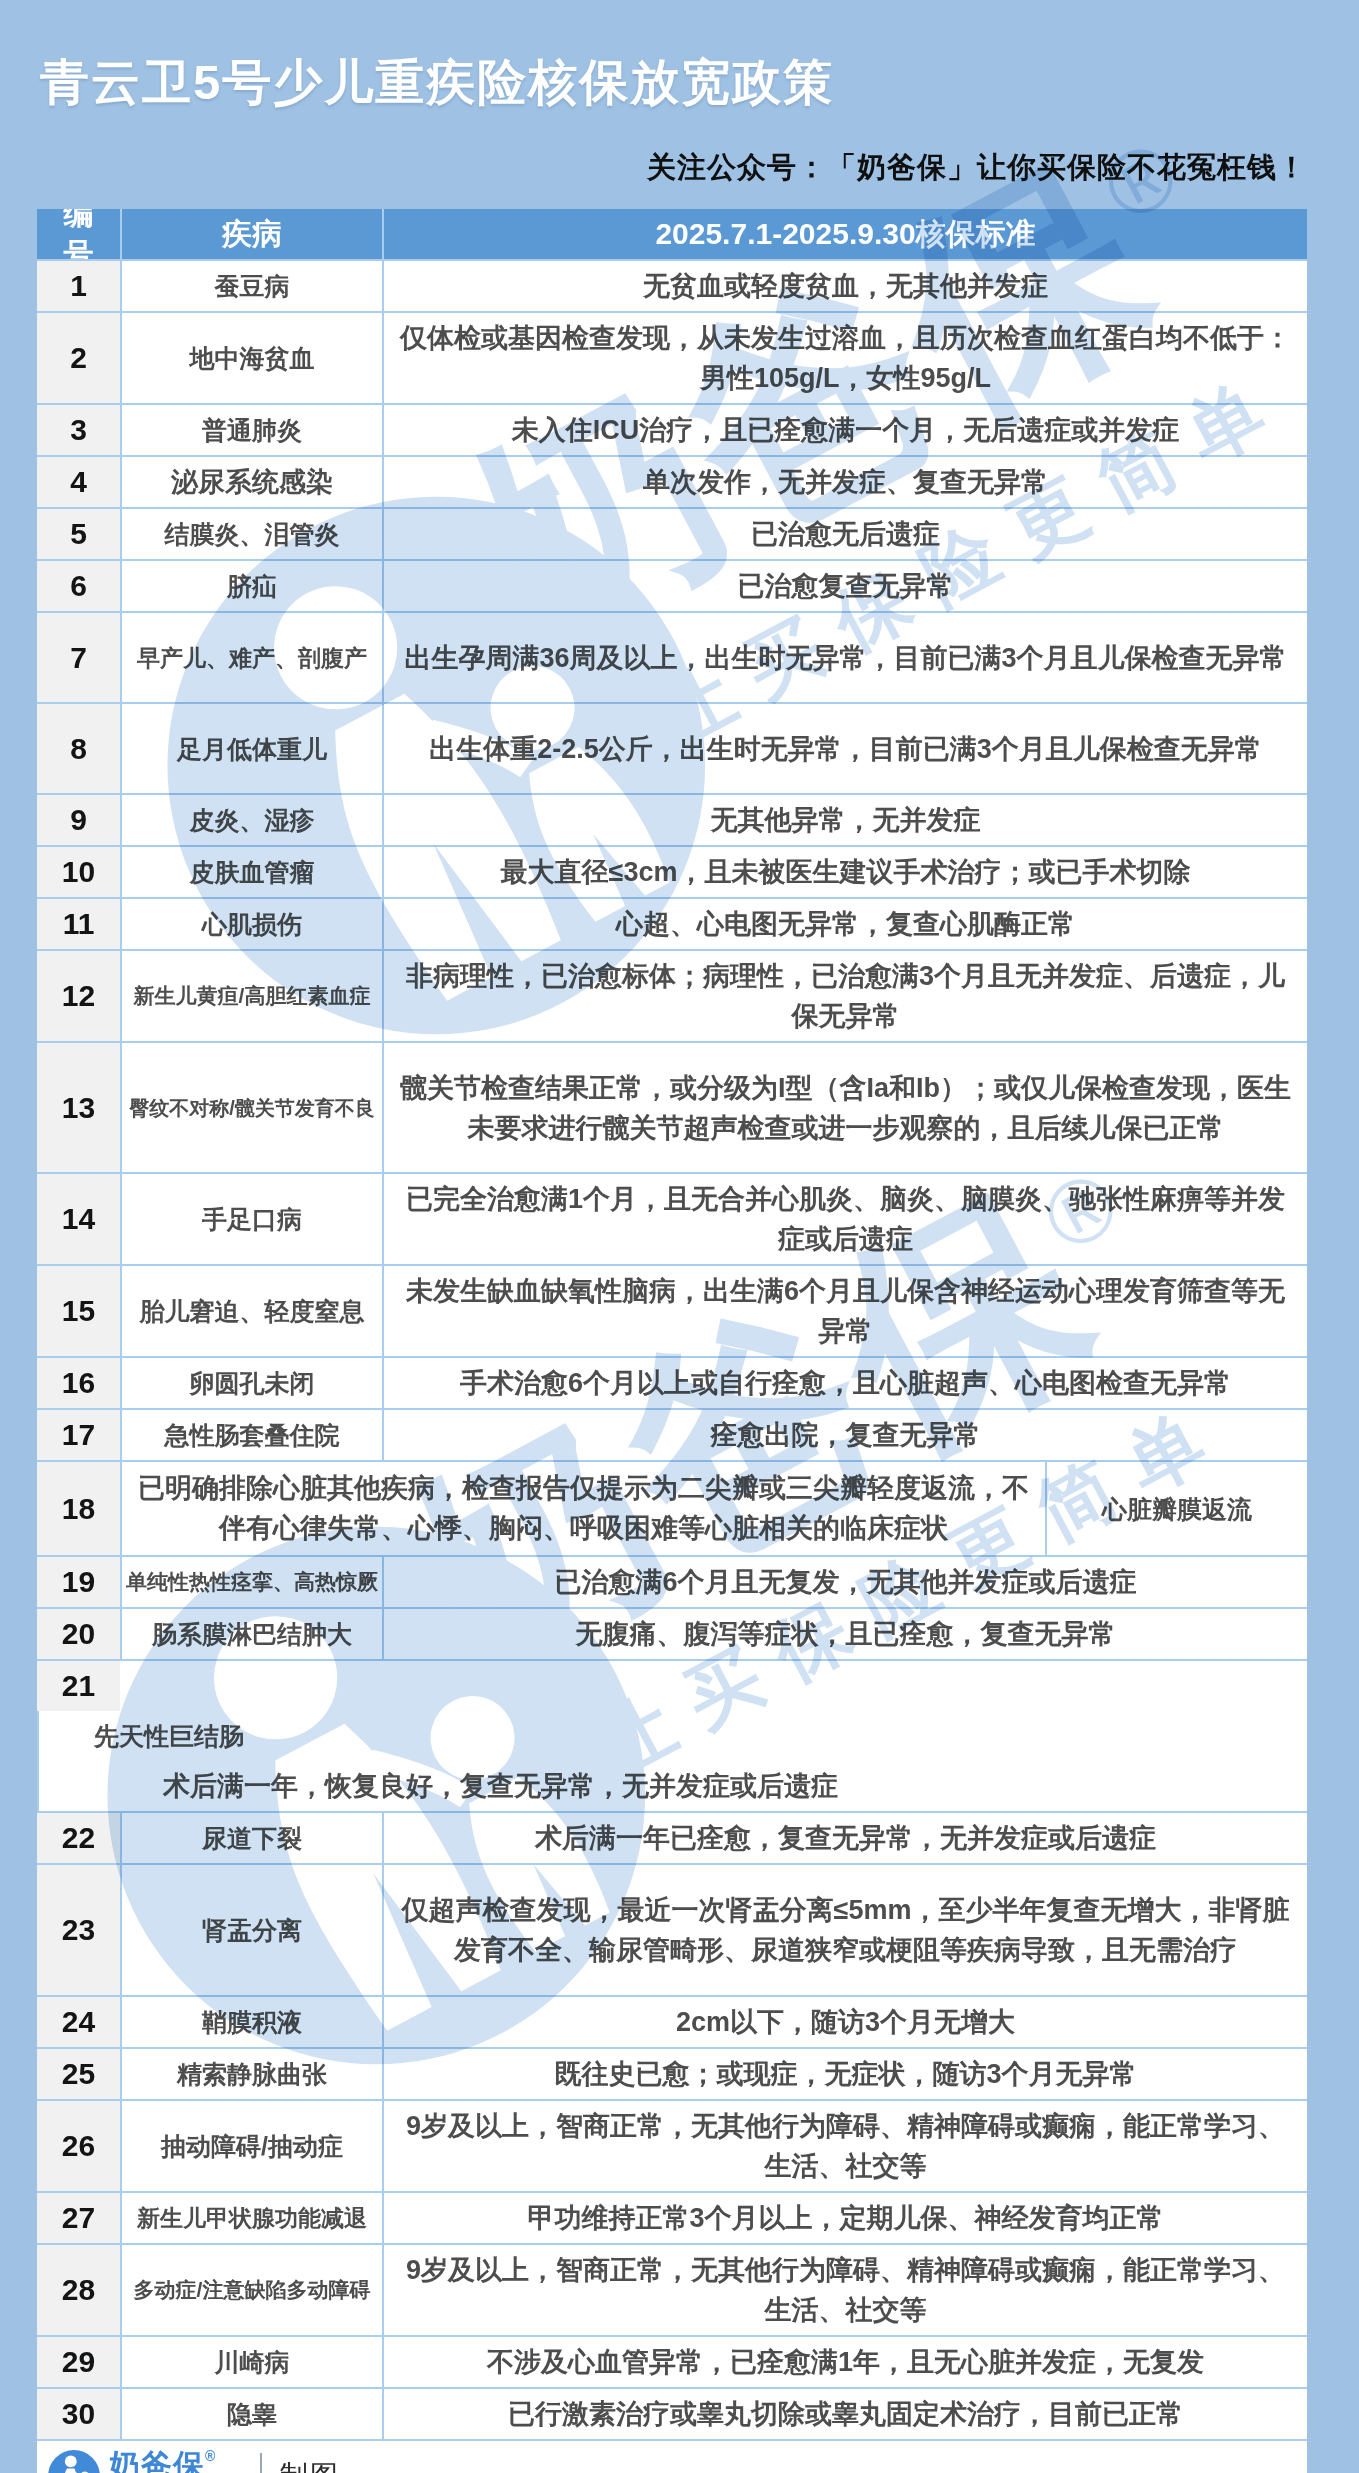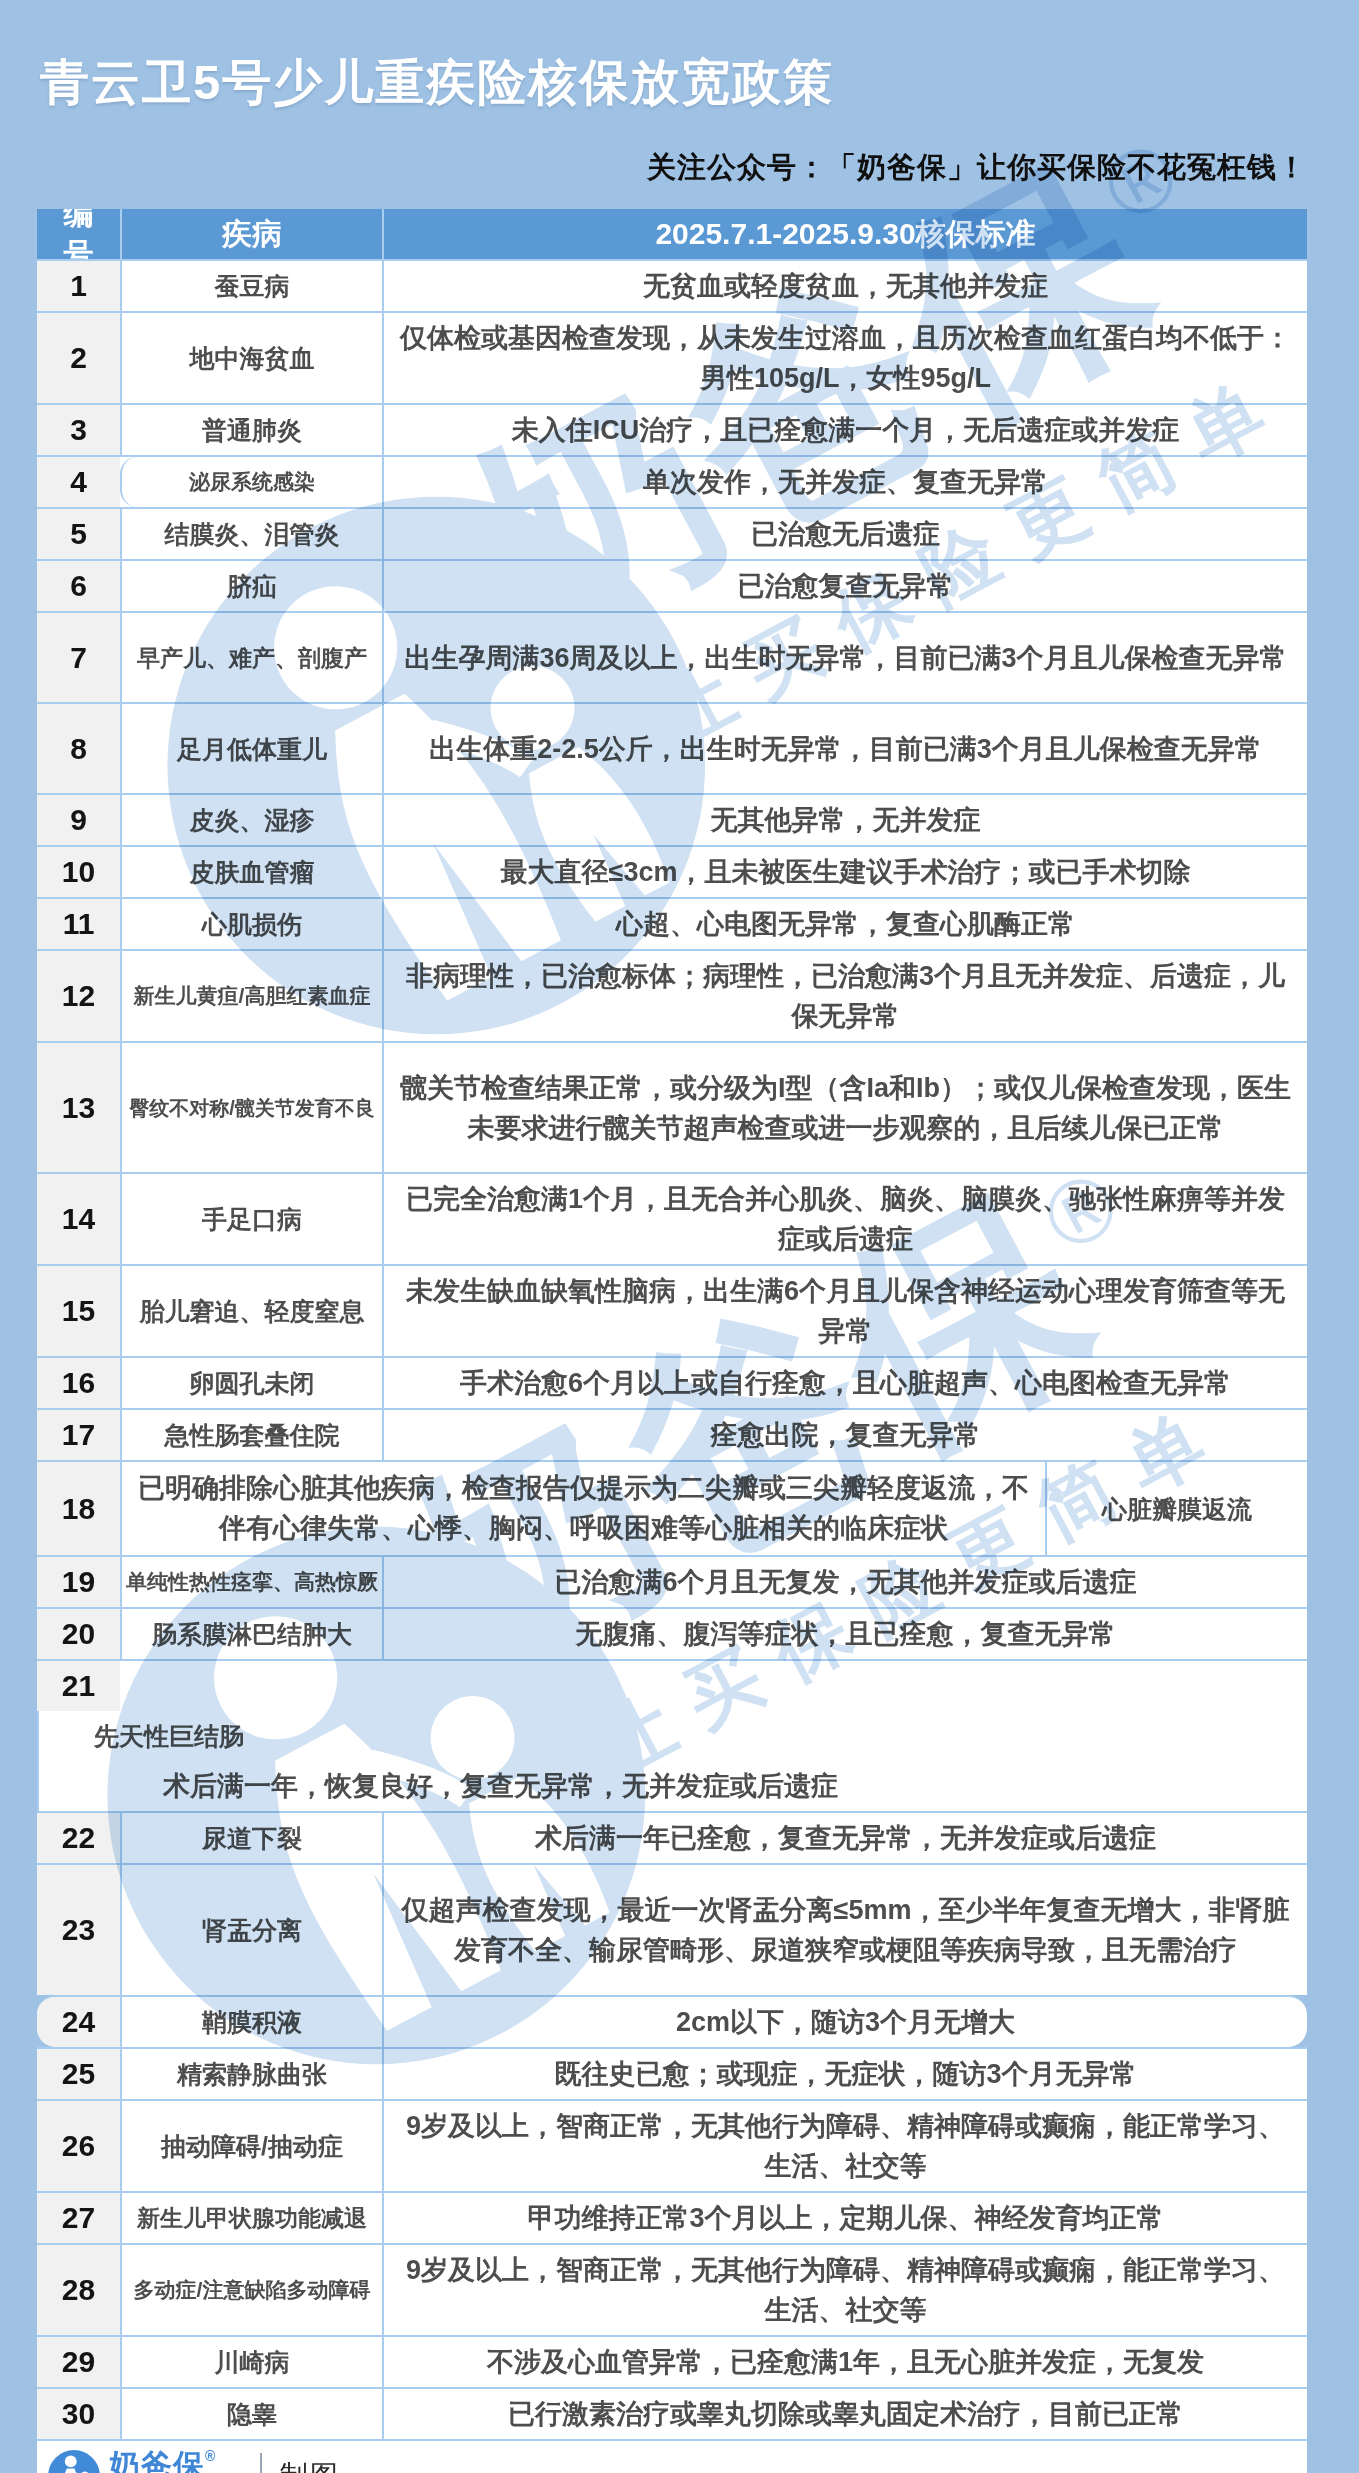--- a/index.html
+++ b/index.html
@@ -83,21 +83,21 @@
           <div class="cell c-dis" style="font-size: 25px;">地中海贫血</div>
           <div class="cell c-std">仅体检或基因检查发现，从未发生过溶血，且历次检查血红蛋白均不低于：男性105g/L，女性95g/L</div>
         </div>
         <div class="trow" style="min-height: 52px;">
           <div class="cell c-num">3</div>
           <div class="cell c-dis" style="font-size: 25px;">普通肺炎</div>
           <div class="cell c-std">未入住ICU治疗，且已痊愈满一个月，无后遗症或并发症</div>
         </div>
         <div class="trow" style="min-height: 52px;">
           <div class="cell c-num">4</div>
-          <div class="cell c-dis" style="font-size: 21px; border-radius: 17px;">泌尿系统感染</div>
+          <div class="cell c-dis" style="font-size: 27px;">泌尿系统感染</div>
           <div class="cell c-std">单次发作，无并发症、复查无异常</div>
         </div>
         <div class="trow" style="min-height: 52px;">
           <div class="cell c-num">5</div>
           <div class="cell c-dis" style="font-size: 25px;">结膜炎、泪管炎</div>
           <div class="cell c-std">已治愈无后遗症</div>
         </div>
         <div class="trow" style="min-height: 52px;">
           <div class="cell c-num">6</div>
           <div class="cell c-dis" style="font-size: 25px;">脐疝</div>
@@ -181,21 +181,21 @@
         <div class="trow" style="min-height: 52px;">
           <div class="cell c-num">22</div>
           <div class="cell c-dis" style="font-size: 25px;">尿道下裂</div>
           <div class="cell c-std">术后满一年已痊愈，复查无异常，无并发症或后遗症</div>
         </div>
         <div class="trow" style="min-height: 132px;">
           <div class="cell c-num">23</div>
           <div class="cell c-dis" style="font-size: 25px;">肾盂分离</div>
           <div class="cell c-std">仅超声检查发现，最近一次肾盂分离≤5mm，至少半年复查无增大，非肾脏发育不全、输尿管畸形、尿道狭窄或梗阻等疾病导致，且无需治疗</div>
         </div>
-        <div class="trow" style="min-height: 52px; border-radius: 19px;">
+        <div class="trow" style="min-height: 52px;">
           <div class="cell c-num">24</div>
           <div class="cell c-dis" style="font-size: 25px;">鞘膜积液</div>
           <div class="cell c-std">2cm以下，随访3个月无增大</div>
         </div>
         <div class="trow" style="min-height: 52px;">
           <div class="cell c-num">25</div>
           <div class="cell c-dis" style="font-size: 25px;">精索静脉曲张</div>
           <div class="cell c-std">既往史已愈；或现症，无症状，随访3个月无异常</div>
         </div>
         <div class="trow" style="min-height: 91px;">

